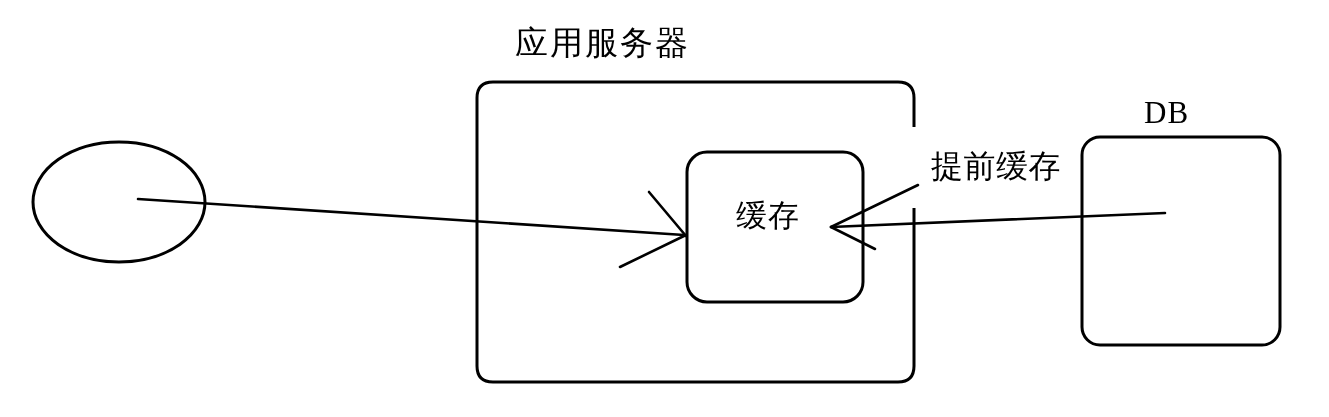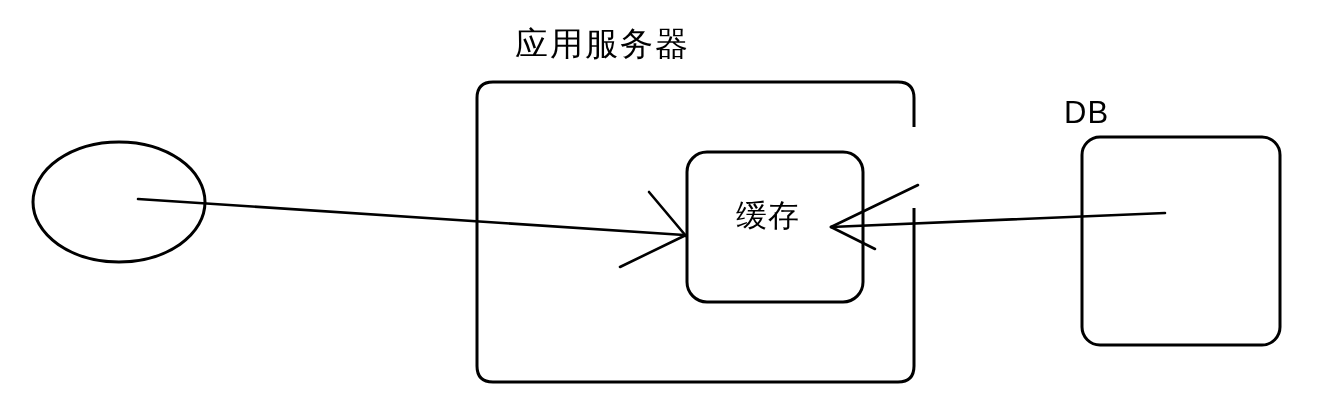--- a/index.html
+++ b/index.html
@@ -5,21 +5,21 @@
   html, body {
     margin: 0;
     padding: 0;
     background: #ffffff;
   }
   .canvas {
     position: relative;
     width: 1329px;
     height: 417px;
     background: #ffffff;
-    font-family: Liberation Sans, sans-serif;
+    font-family: Liberation Serif, serif;
     overflow: hidden;
   }
   .diagram-svg {
     position: absolute;
     left: 0;
     top: 0;
     width: 1329px;
     height: 417px;
   }
   .shape {
@@ -39,21 +39,21 @@
     line-height: 1;
     white-space: nowrap;
   }
   .label-app-server {
     left: 515px;
     top: 27px;
     font-size: 33px;
     letter-spacing: 2px;
   }
   .label-db {
-    left: 1064px;
+    left: 1144px;
     top: 97px;
     font-size: 31px;
     letter-spacing: 1px;
   }
   .label-precache {
     left: 931px;
     top: 150px;
     font-size: 32px;
     letter-spacing: 0.5px;
   }
@@ -90,16 +90,17 @@
       <line class="edge-line" x1="1165" y1="213" x2="831" y2="227"></line>
       <line class="edge-line" x1="831" y1="227" x2="918" y2="185"></line>
       <line class="edge-line" x1="831" y1="227" x2="875" y2="249"></line>
     </g>
   </svg>
 
   <div class="label label-app-server">应用服务器</div>
 
   <div class="label label-db">DB</div>
 
+  <div class="label label-precache">提前缓存</div>
 
   <div class="label label-cache">缓存</div>
 
 </div>
 
 </body></html>

